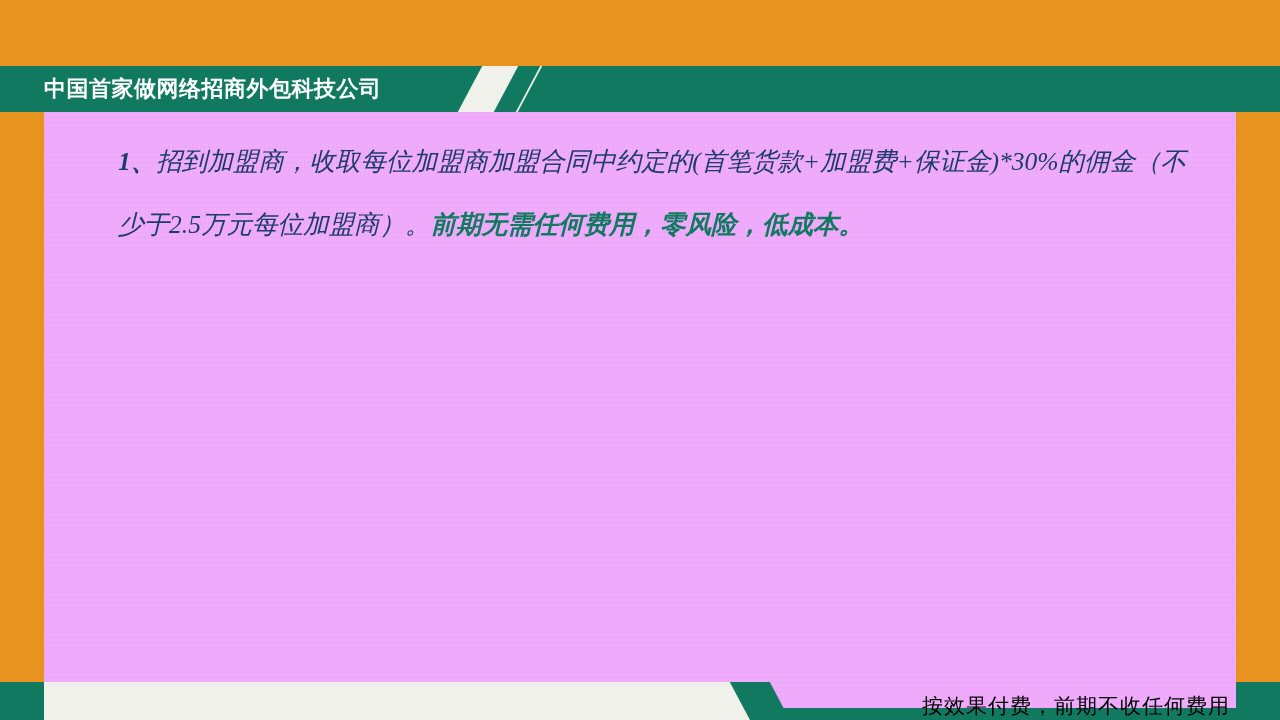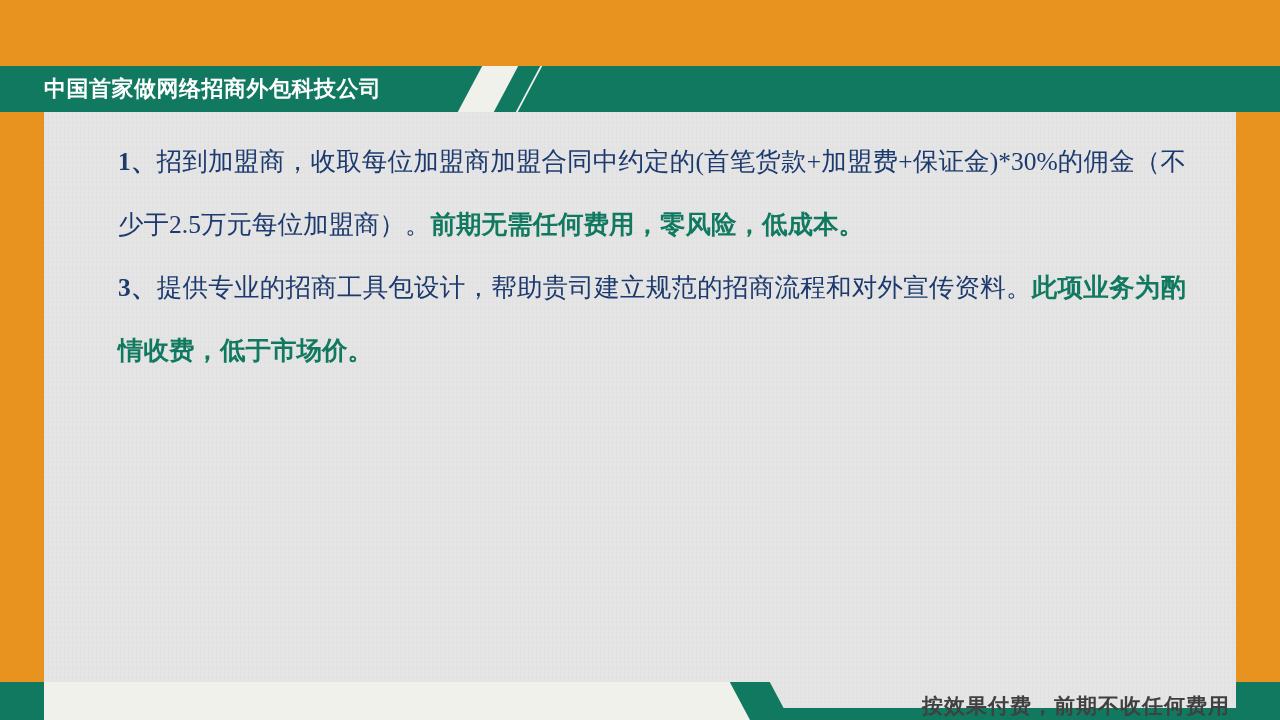--- a/index.html
+++ b/index.html
@@ -65,22 +65,23 @@
     z-index: 5;
   }
 
   
   .content-panel {
     position: absolute;
     left: 44px;
     top: 76px;
     width: 1192px;
     height: 596px;
-    background: #e5e5e5;
+    background: #f0abfc;
     z-index: 3;
+    font-style: italic;
   }
   
   .content-panel::before {
     content: "";
     position: absolute;
     inset: 0;
     background-image:
       repeating-linear-gradient(90deg, rgba(0,0,0,0.013) 0px, rgba(0,0,0,0.013) 1px, rgba(255,255,255,0) 1px, rgba(255,255,255,0) 4px),
       repeating-linear-gradient(0deg, rgba(0,0,0,0.010) 0px, rgba(0,0,0,0.010) 1px, rgba(255,255,255,0) 1px, rgba(255,255,255,0) 5px);
     pointer-events: none;
@@ -151,23 +152,23 @@
     height: 46px;
     background: #10795F;
     transform: skewX(28deg);
     z-index: 5;
   }
   .footer-text {
     position: absolute;
     right: 50px;
     bottom: 36px;
     font-family: "Liberation Sans", "DejaVu Sans", sans-serif;
-    font-weight: bold;
+    font-weight: normal;
     font-size: 21px;
-    color: #404040;
+    color: #000000;
     letter-spacing: 1px;
     white-space: nowrap;
     z-index: 6;
   }
 </style>
 </head>
 <body>
 
 <div class="slide">
 
@@ -177,23 +178,20 @@
   <div class="header-title">中国首家做网络招商外包科技公司</div>
 
   <div class="content-panel">
     <div class="body-text">
 
       <p class="para p1">
         <span class="num">1、</span><span>招到加盟商，收取每位加盟商加盟合同中约定的(首笔货款+加盟费+保证金)*30%的佣金（不少于2.5万元每位加盟商）。</span><span class="hi">前期无需任何费用，零风险，低成本。</span>
       </p>
 
 
-      <p class="para p3">
-        <span class="num">3、</span><span>提供专业的招商工具包设计，帮助贵司建立规范的招商流程和对外宣传资料。</span><span class="hi">此项业务为酌情收费，低于市场价。</span>
-      </p>
 
     </div>
   </div>
 
   <div class="footer-bar"></div>
   <div class="footer-white"></div>
   <div class="footer-notch"></div>
   <div class="footer-notch2"></div>
   <div class="footer-text">按效果付费，前期不收任何费用</div>
 

